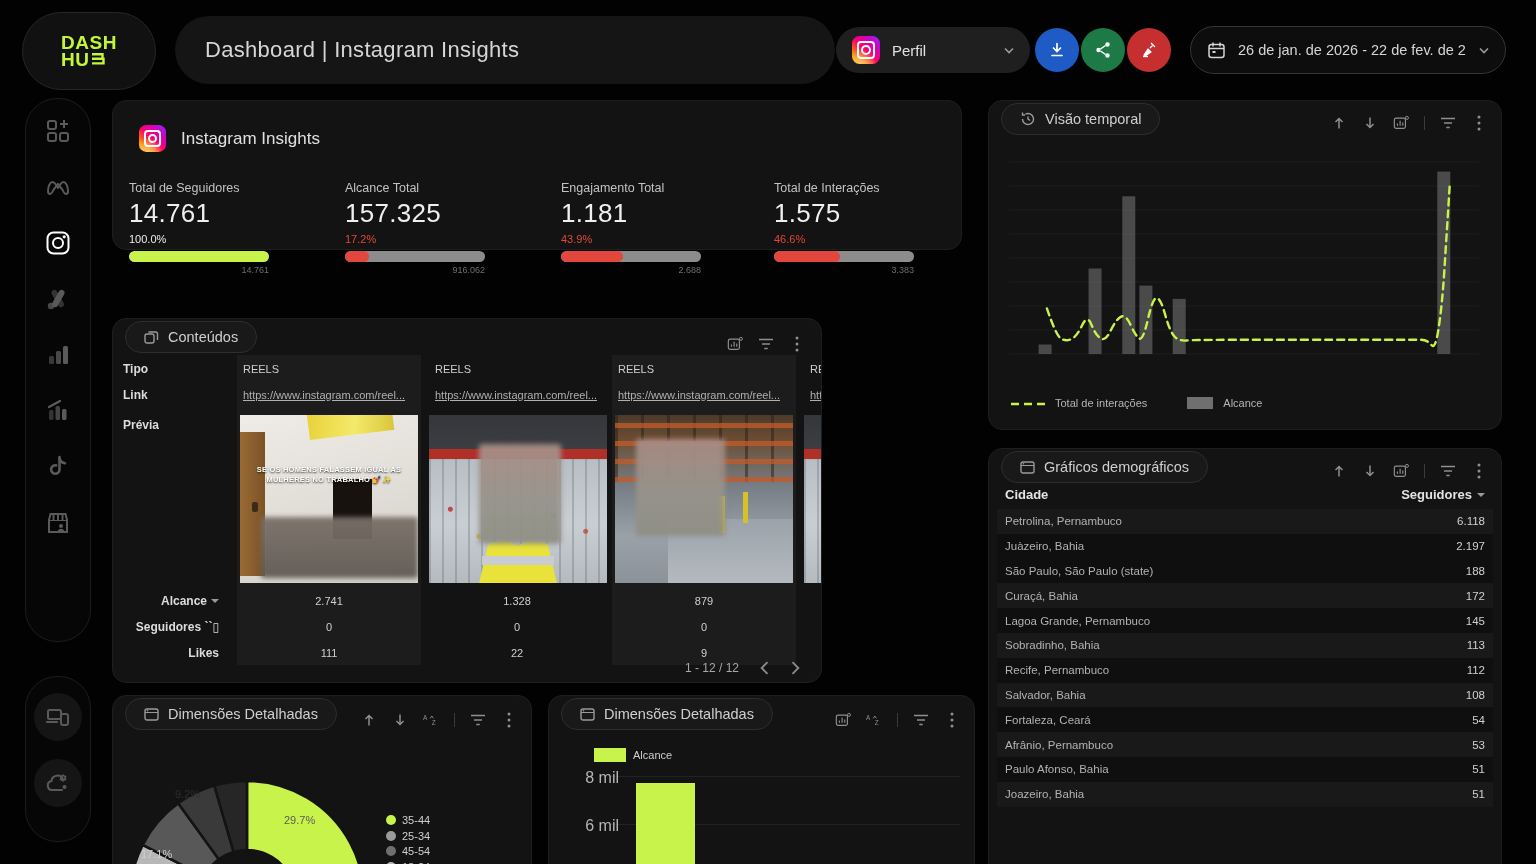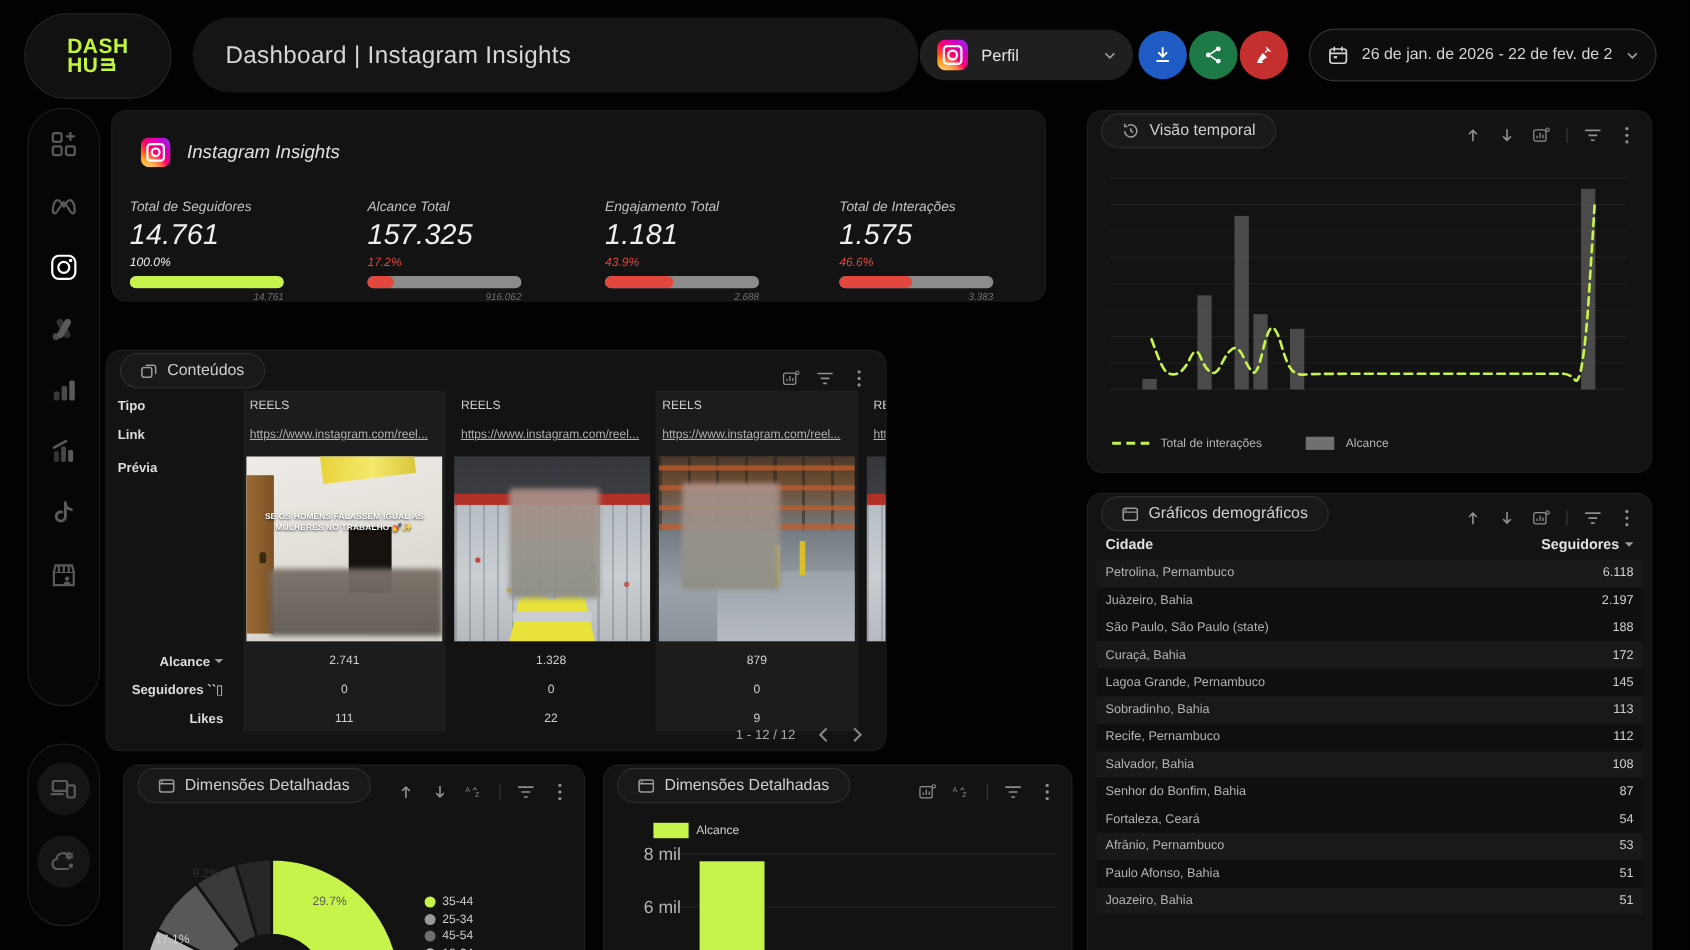--- a/index.html
+++ b/index.html
@@ -37,32 +37,32 @@
   .sb-item svg{width:26px;height:26px;}
   
   .card{position:absolute;background:#131313;border:1px solid #1e1e1e;border-radius:14px;box-sizing:border-box;}
   .tab{position:absolute;top:2px;left:12px;height:30px;display:flex;align-items:center;gap:9px;
        background:#191919;border:1px solid #2e2e2e;border-radius:17px;padding:0 18px;color:#cfcfcf;font-size:14.5px;white-space:nowrap;}
   .toolbar{position:absolute;display:flex;align-items:center;gap:15px;color:#8f8f8f;}
   .tbi{display:flex;align-items:center;justify-content:center;cursor:pointer;}
   .tbi svg{width:16px;height:16px;}
   .tsep{width:1px;height:14px;background:#3a3a3a;}
   
-  #kpi-card{left:101px;top:100px;width:850px;height:174px;font-style:italic;}
+  #kpi-card{left:112px;top:100px;width:850px;height:150px;}
   .kpi-head{position:absolute;left:26px;top:24px;display:flex;align-items:center;gap:15px;}
   .kpi-title{font-size:17px;color:#e0e0e0;}
   .metric{position:absolute;top:80px;width:160px;}
   .m-label{font-size:12.5px;color:#c2c2c2;}
   .m-value{font-size:26px;color:#efefef;margin-top:3px;letter-spacing:.3px;}
   .m-pct{font-size:11px;margin-top:4px;}
   .m-bar{margin-top:6px;height:11px;border-radius:6px;background:#8c8c8c;overflow:hidden;width:140px;}
   .m-fill{height:100%;border-radius:6px;}
   .m-target{font-size:9px;color:#6f6f6f;text-align:right;width:140px;margin-top:3px;}
   
-  #conteudos-card{left:96px;top:318px;width:710px;height:365px;overflow:hidden;}
+  #conteudos-card{left:112px;top:318px;width:710px;height:365px;overflow:hidden;}
   .lab{position:absolute;left:10px;width:96px;font-size:12px;font-weight:bold;color:#dcdcdc;line-height:20px;}
   .lab.rt{text-align:right;display:flex;justify-content:flex-end;align-items:center;gap:4px;}
   .cshade{position:absolute;top:36px;height:310px;background:#1c1c1c;}
   .ccol{position:absolute;top:36px;height:310px;}
   .cell{position:absolute;left:0;right:0;font-size:11px;color:#cfcfcf;line-height:20px;}
   .cell.center{text-align:center;}
   .cell.link a{color:#b0b0b0;text-decoration:underline;display:block;white-space:nowrap;overflow:hidden;max-width:176px;padding-left:6px;box-sizing:border-box;}
   .cell.tipo{padding-left:6px;}
   .pagin{position:absolute;right:18px;top:342px;display:flex;align-items:center;gap:18px;color:#a8a8a8;font-size:12px;}
   .pagin svg{width:14px;height:14px;cursor:pointer;}
@@ -618,24 +618,20 @@
         </div>
         <div class="drow even">
           <span>Recife, Pernambuco</span>
           <span class="v">112</span>
         </div>
         <div class="drow odd">
           <span>Salvador, Bahia</span>
           <span class="v">108</span>
         </div>
         <div class="drow even">
-          <span>Senhor do Bonfim, Bahia</span>
-          <span class="v">87</span>
-        </div>
-        <div class="drow even">
           <span>Fortaleza, Ceará</span>
           <span class="v">54</span>
         </div>
         <div class="drow odd">
           <span>Afrânio, Pernambuco</span>
           <span class="v">53</span>
         </div>
         <div class="drow even">
           <span>Paulo Afonso, Bahia</span>
           <span class="v">51</span>

